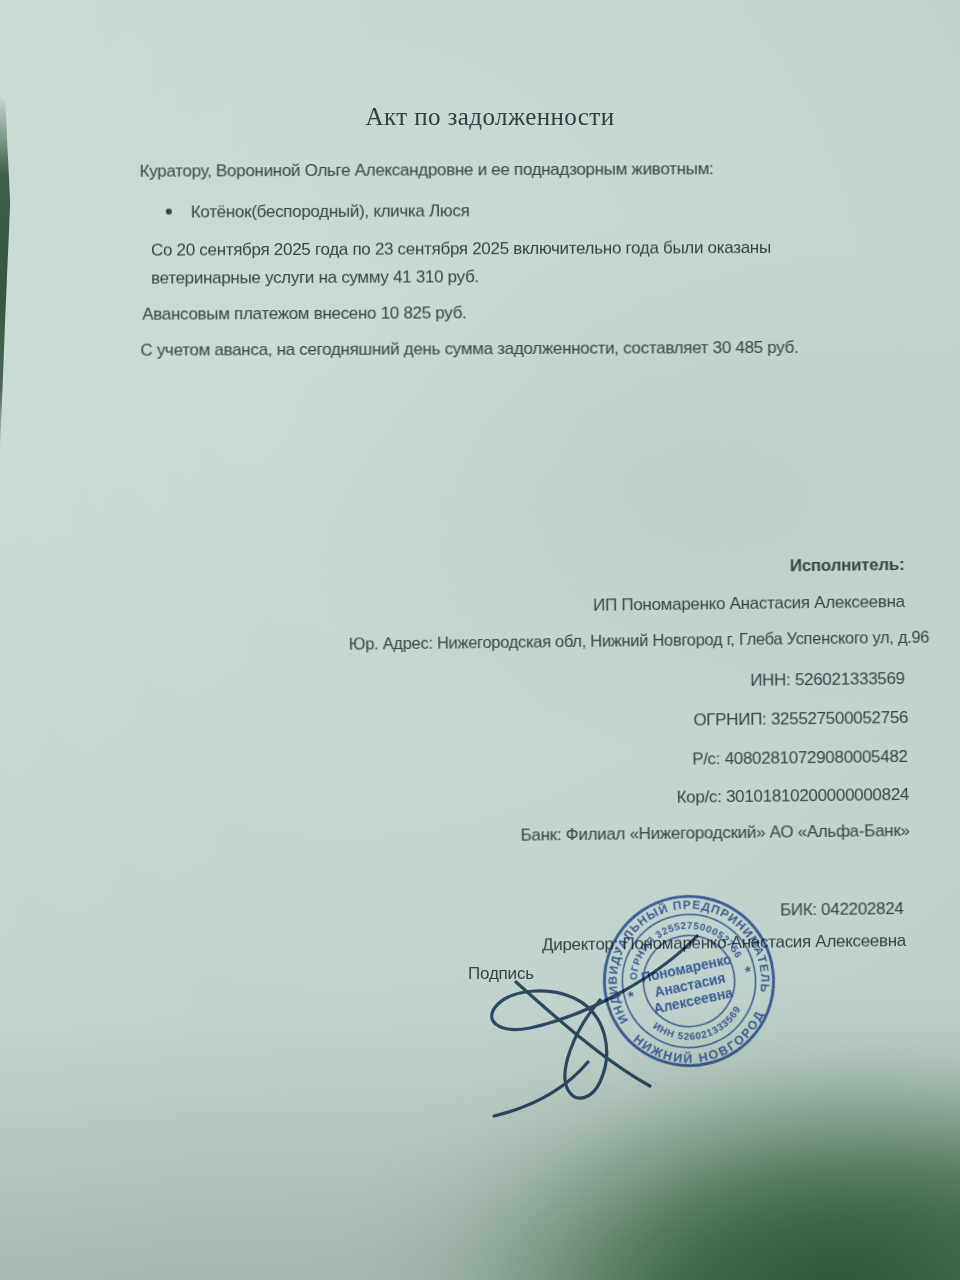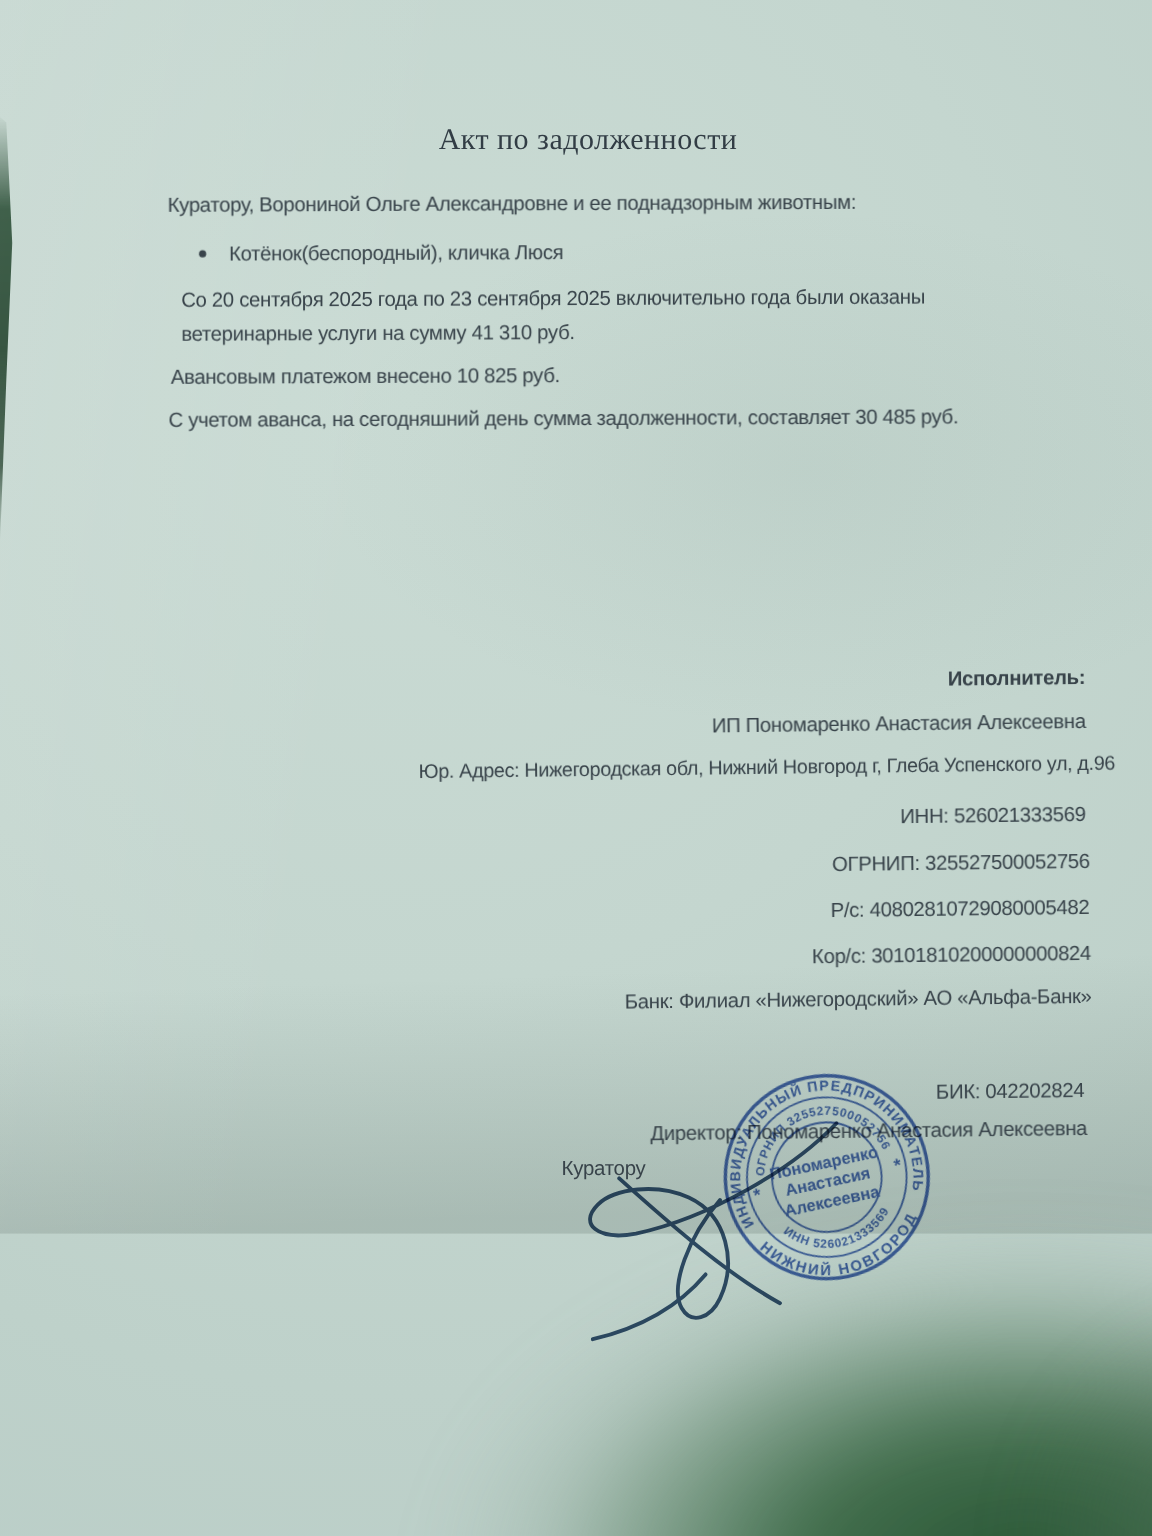--- a/index.html
+++ b/index.html
@@ -2,21 +2,21 @@
 <html><head>
 <meta charset="utf-8">
 <style>
   html,body{margin:0;padding:0;}
   body{
     width:960px;height:1280px;overflow:hidden;position:relative;
     font-family:"Liberation Sans",sans-serif;
     background:
       radial-gradient(130% 95% at 36% 26%, #cadbd4 0%, #c4d6cf 40%, #bed1ca 68%, #b8ccc6 100%);
   }
-  .photo{position:absolute;inset:0;width:960px;height:1028px;}
+  .photo{position:absolute;inset:0;width:960px;height:1280px;}
 
   
   .edge-sliver{
     position:absolute;left:-3px;top:95px;width:15px;height:358px;z-index:1;
     background:linear-gradient(to bottom, rgba(36,66,46,0) 0%, #2c5038 22%, #24452f 55%, rgba(36,66,46,.85) 82%, rgba(36,66,46,0) 100%);
     clip-path:polygon(0 0,55% 2%,88% 30%,55% 62%,20% 100%,0 100%);
     filter:blur(1.2px);
   }
   .blob-bottom{
     position:absolute;left:320px;top:1020px;width:1030px;height:580px;z-index:4;
@@ -112,21 +112,21 @@
     <div class="rline ink r-name">ИП Пономаренко Анастасия Алексеевна</div>
     <div class="rline ink r-address">Юр. Адрес: Нижегородская обл, Нижний Новгород г, Глеба Успенского ул, д.96</div>
     <div class="rline ink r-inn">ИНН: 526021333569</div>
     <div class="rline ink r-ogrnip">ОГРНИП: 325527500052756</div>
     <div class="rline ink r-rs">Р/с: 40802810729080005482</div>
     <div class="rline ink r-kors">Кор/с: 30101810200000000824</div>
     <div class="rline ink r-bank">Банк: Филиал «Нижегородский» АО «Альфа-Банк»</div>
     <div class="rline ink r-bik">БИК: 042202824</div>
     <div class="rline ink r-director">Директор: Пономаренко Анастасия Алексеевна</div>
   </div>
-  <div class="l-podpis ink">Куратору</div>
+  <div class="l-podpis ink">Подпись</div>
 
   <svg class="stamp" viewBox="0 0 200 200">
     <defs>
       <path id="arc-outer-top" d="M 28.6 126 A 76 76 0 1 1 171.4 126"></path>
       <path id="arc-outer-bottom" d="M 25.5 143 A 86 86 0 0 0 174.5 143"></path>
       <path id="arc-inner-top" d="M 45.2 104.8 A 55 55 0 1 1 154.8 104.8"></path>
       <path id="arc-inner-bottom" d="M 46.3 131 A 62 62 0 0 0 153.7 131"></path>
     </defs>
     <g fill="none" stroke="#3f63b5">
       <circle cx="100" cy="100" r="89" stroke-width="3"></circle>

